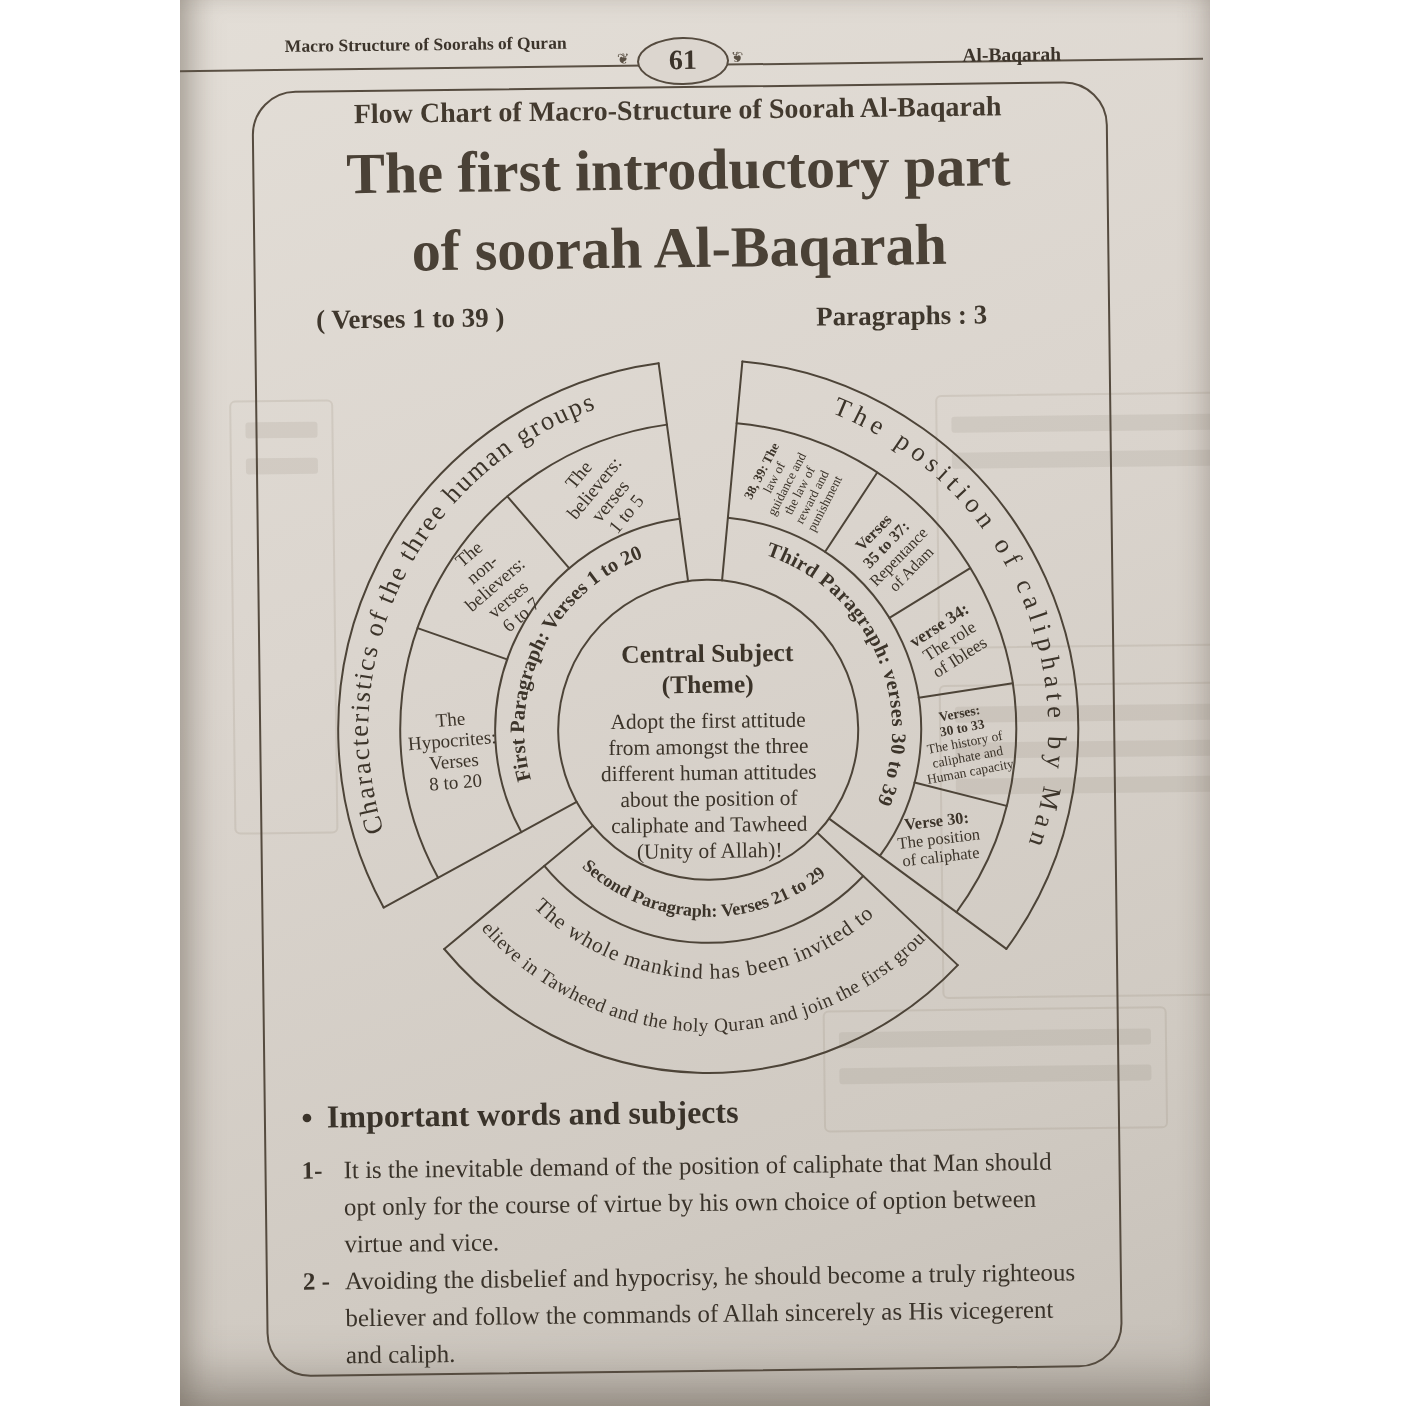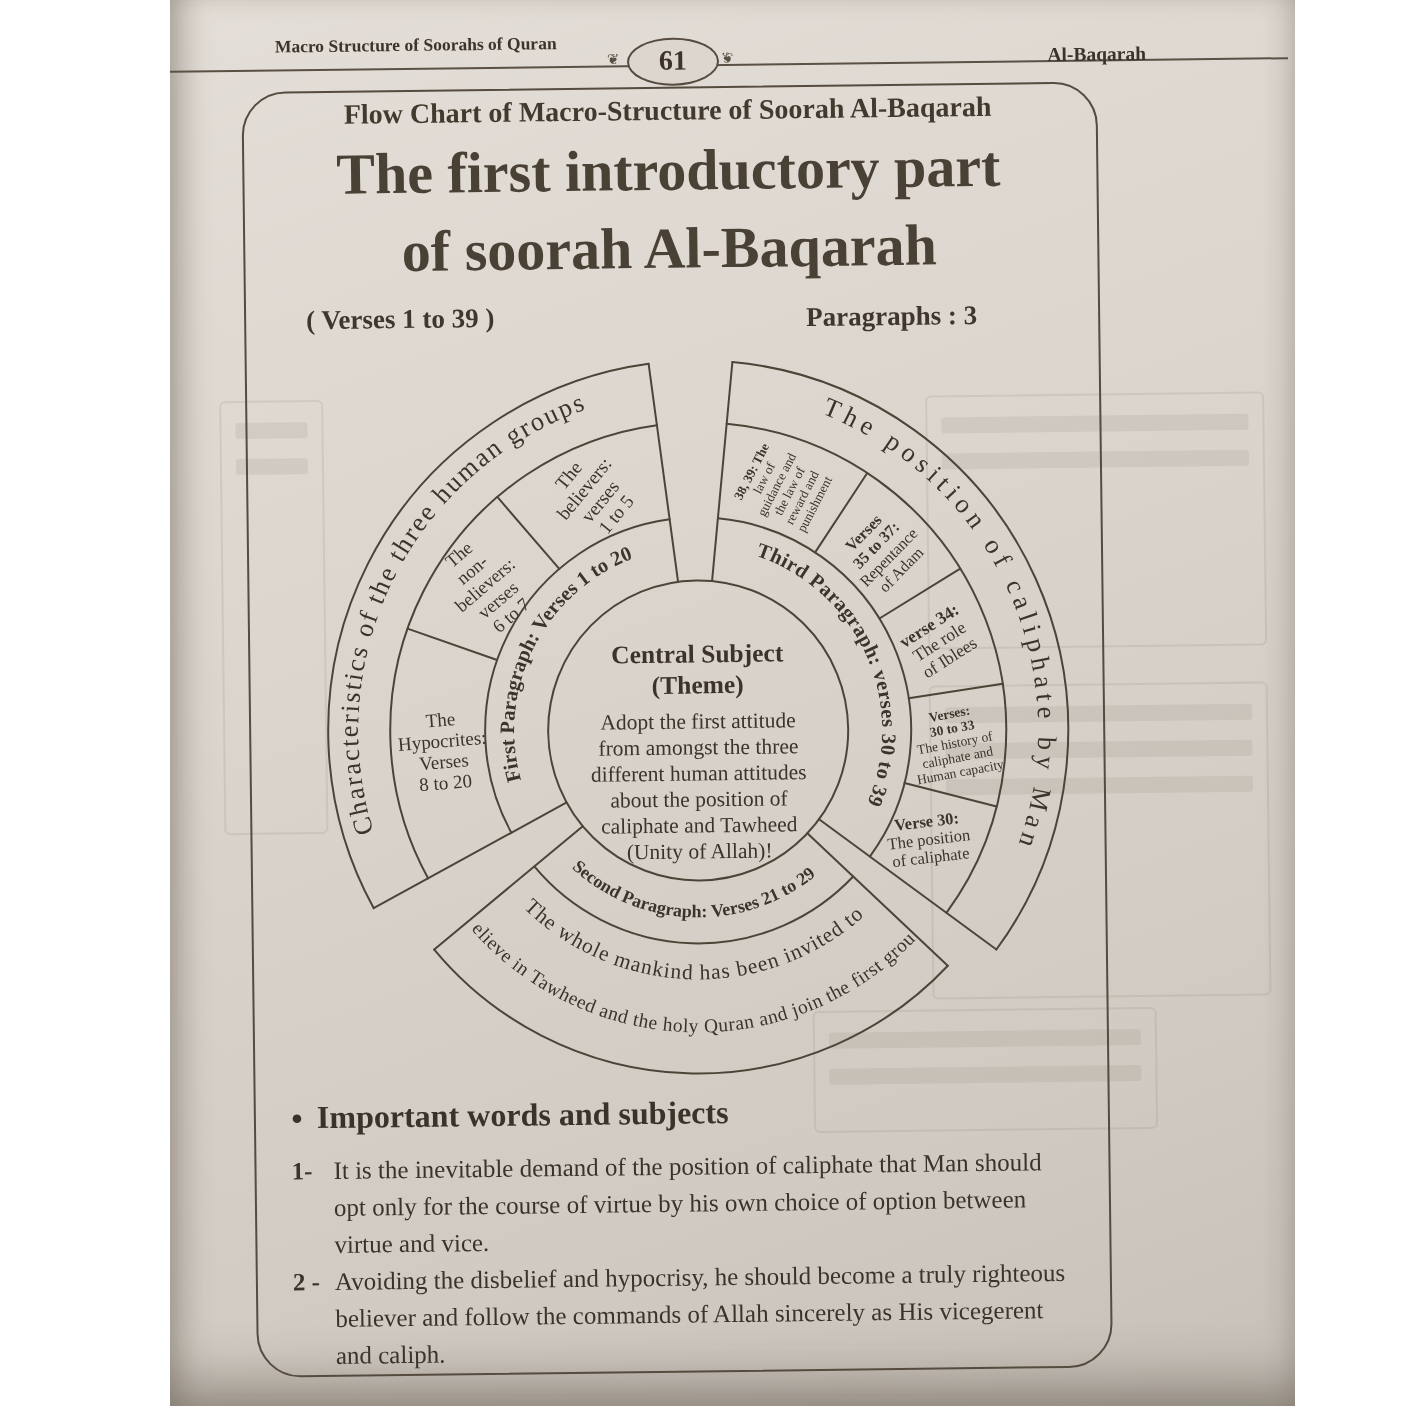--- a/index.html
+++ b/index.html
@@ -1,17 +1,17 @@
 <!DOCTYPE html>
 <html><head>
 <meta charset="utf-8">
 <style>
   html,body{margin:0;padding:0;width:1406px;height:1406px;background:#ffffff;
     font-family:"Liberation Serif","DejaVu Serif",serif;}
-  .page{position:absolute;left:170px;top:0;width:1125px;height:1406px;overflow:hidden;
+  .page{position:absolute;left:180px;top:0;width:1030px;height:1406px;overflow:hidden;
     background:linear-gradient(160deg,#e3ded7 0%,#dbd5ce 40%,#d0cac2 78%,#c6c0b8 100%);
     box-shadow:inset 24px 0 32px -16px rgba(110,100,88,.5),
                inset -16px 0 26px -14px rgba(120,110,100,.35),
                inset 0 -48px 52px -24px rgba(84,75,65,.45);}
   .print{position:absolute;inset:0;transform:rotate(-0.7deg);transform-origin:50% 45%;color:#3f372d;}
   .hdr-left{position:absolute;left:112px;top:31px;font-size:17.5px;font-weight:bold;color:#3c342b;}
   .hdr-rule{position:absolute;left:0;right:0;top:64px;height:2px;background:#5a5044;}
   .badge{position:absolute;left:464px;top:37px;width:88px;height:44px;border:2.5px solid #554b3f;
     border-radius:50%;background:#dcd6cf;text-align:center;line-height:42px;
     font-size:28px;font-weight:bold;color:#3c342b;z-index:2;}

